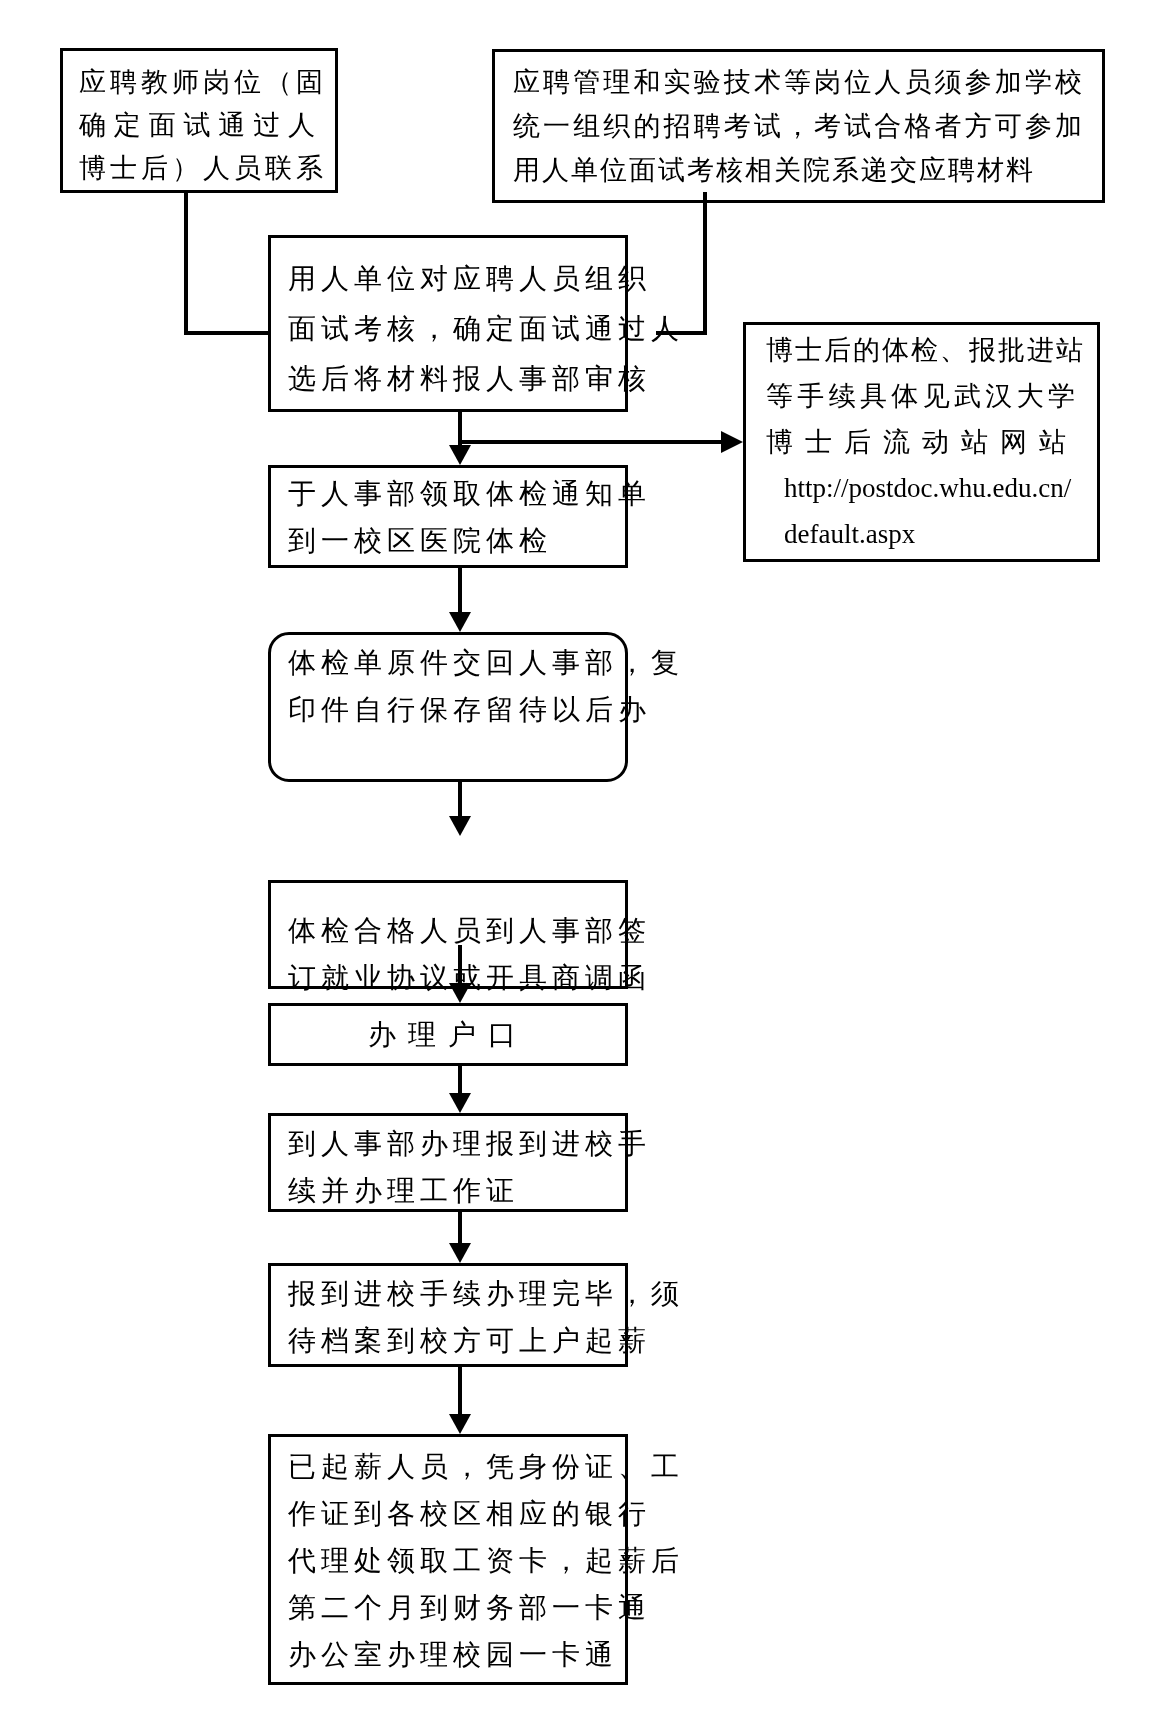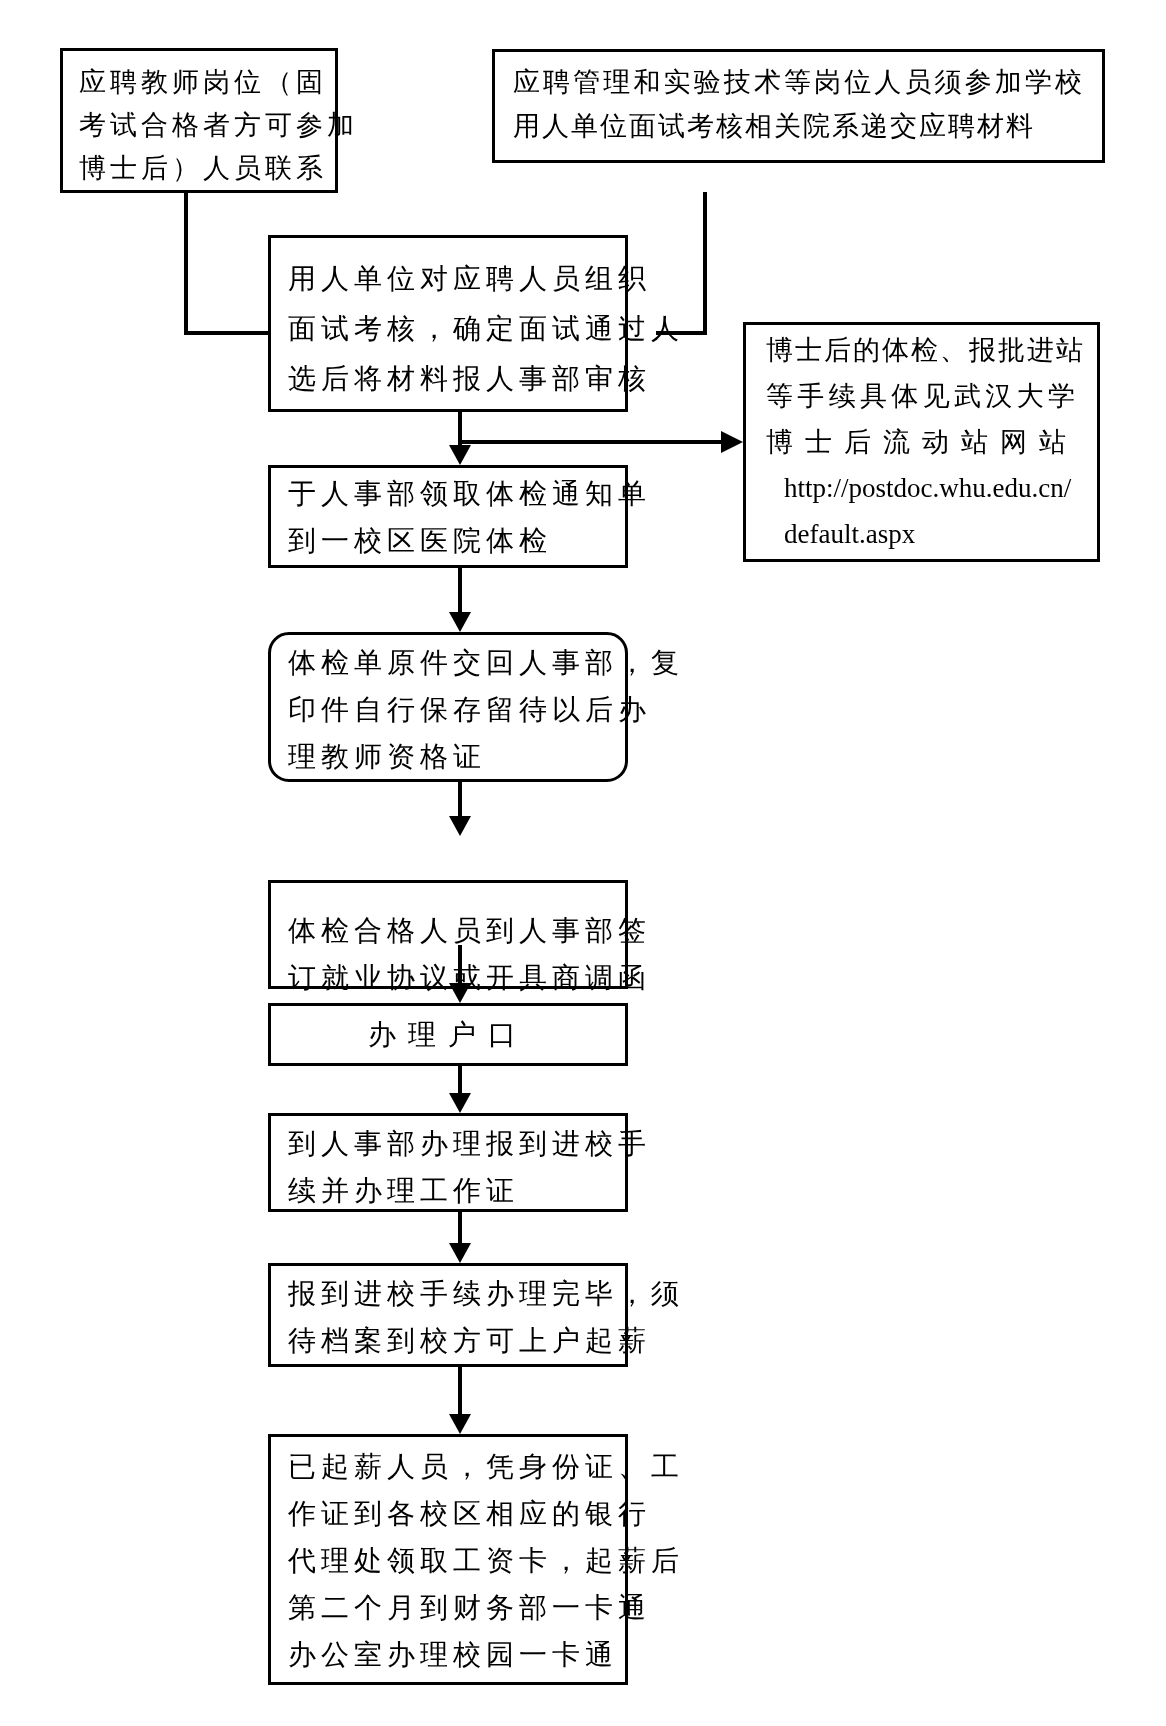--- a/index.html
+++ b/index.html
@@ -25,21 +25,21 @@
   }
   .ln{display:block;white-space:nowrap;}
   .fill{text-align:justify;text-align-last:justify;}
   .left{text-align:left;}
   .center{text-align:center;}
 
   
   .b1{left:60px;top:48px;width:278px;height:145px;padding:10px 16px 0 16px;
       font-size:27px;line-height:43px;letter-spacing:4px;}
   
-  .b2{left:492px;top:49px;width:613px;height:114px;padding:8px 18px 0 18px;
+  .b2{left:492px;top:49px;width:613px;height:154px;padding:8px 18px 0 18px;
       font-size:27px;line-height:44px;letter-spacing:2px;}
   
   .chain{left:268px;width:360px;padding:0 17px;font-size:28px;letter-spacing:5px;}
   .b3{top:235px;height:177px;padding-top:16px;line-height:50px;}
   .b4{top:465px;height:103px;padding-top:2px;line-height:47px;}
   .b5{top:632px;height:150px;padding-top:4px;line-height:47px;border-radius:21px;}
   .b6{top:880px;height:109px;padding-top:24px;line-height:47px;}
   .b7{top:1003px;height:63px;line-height:57px;}
   .b7 .ln{letter-spacing:12px;}
   .b8{top:1113px;height:99px;padding-top:4px;line-height:47px;}
@@ -61,26 +61,27 @@
     border-top:11px solid transparent;border-bottom:11px solid transparent;
     border-left:22px solid var(--line);}
 </style>
 </head>
 <body>
 
 <div class="canvas">
 
   <div class="box b1">
     <div class="ln fill">应聘教师岗位（固</div>
-    <div class="ln fill">考试合格者方可参加</div>
+    <div class="ln fill">确定面试通过人</div>
     <div class="ln fill">博士后）人员联系</div>
   </div>
 
   <div class="box b2">
     <div class="ln fill">应聘管理和实验技术等岗位人员须参加学校</div>
+    <div class="ln fill">统一组织的招聘考试，考试合格者方可参加</div>
     <div class="ln left">用人单位面试考核相关院系递交应聘材料</div>
   </div>
 
   <div class="vline" style="left:184px;top:193px;height:142px;"></div>
   <div class="hline" style="left:184px;top:331px;width:84px;"></div>
 
   <div class="vline" style="left:703px;top:192px;height:143px;"></div>
   <div class="hline" style="left:656px;top:331px;width:51px;"></div>
 
   <div class="box chain b3">
@@ -107,21 +108,20 @@
     <div class="ln fill">于人事部领取体检通知单</div>
     <div class="ln left">到一校区医院体检</div>
   </div>
 
   <div class="vline" style="left:458px;top:568px;height:48px;"></div>
   <div class="ah-down" style="left:449px;top:612px;"></div>
 
   <div class="box chain b5">
     <div class="ln fill">体检单原件交回人事部，复</div>
     <div class="ln fill">印件自行保存留待以后办</div>
-    <div class="ln left">理教师资格证</div>
   </div>
 
   <div class="vline" style="left:458px;top:782px;height:38px;"></div>
   <div class="ah-down" style="left:449px;top:816px;"></div>
 
   <div class="box chain b6">
     <div class="ln fill">体检合格人员到人事部签</div>
     <div class="ln fill">订就业协议或开具商调函</div>
   </div>
 

